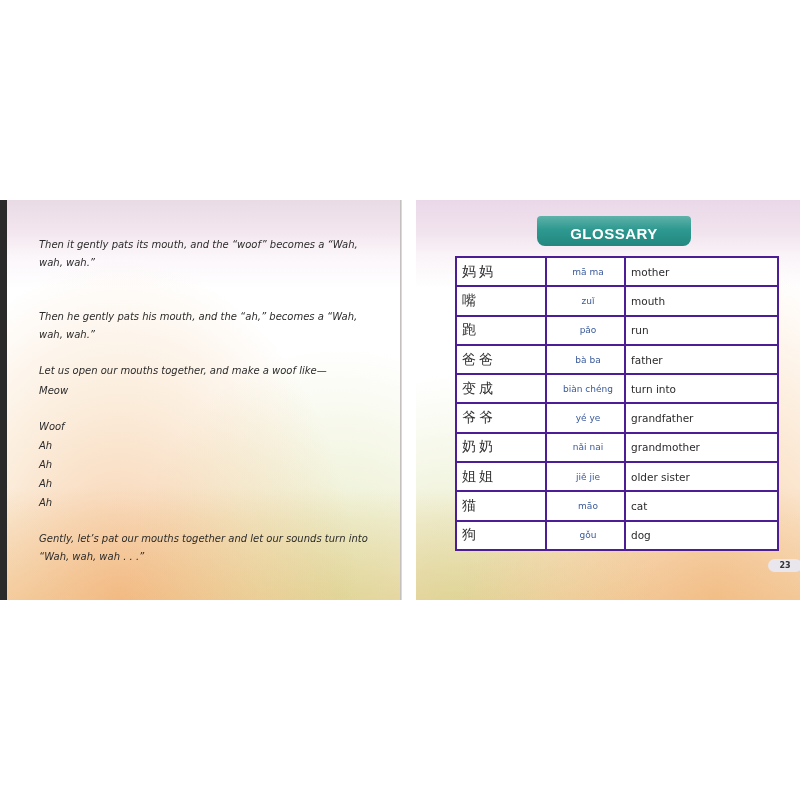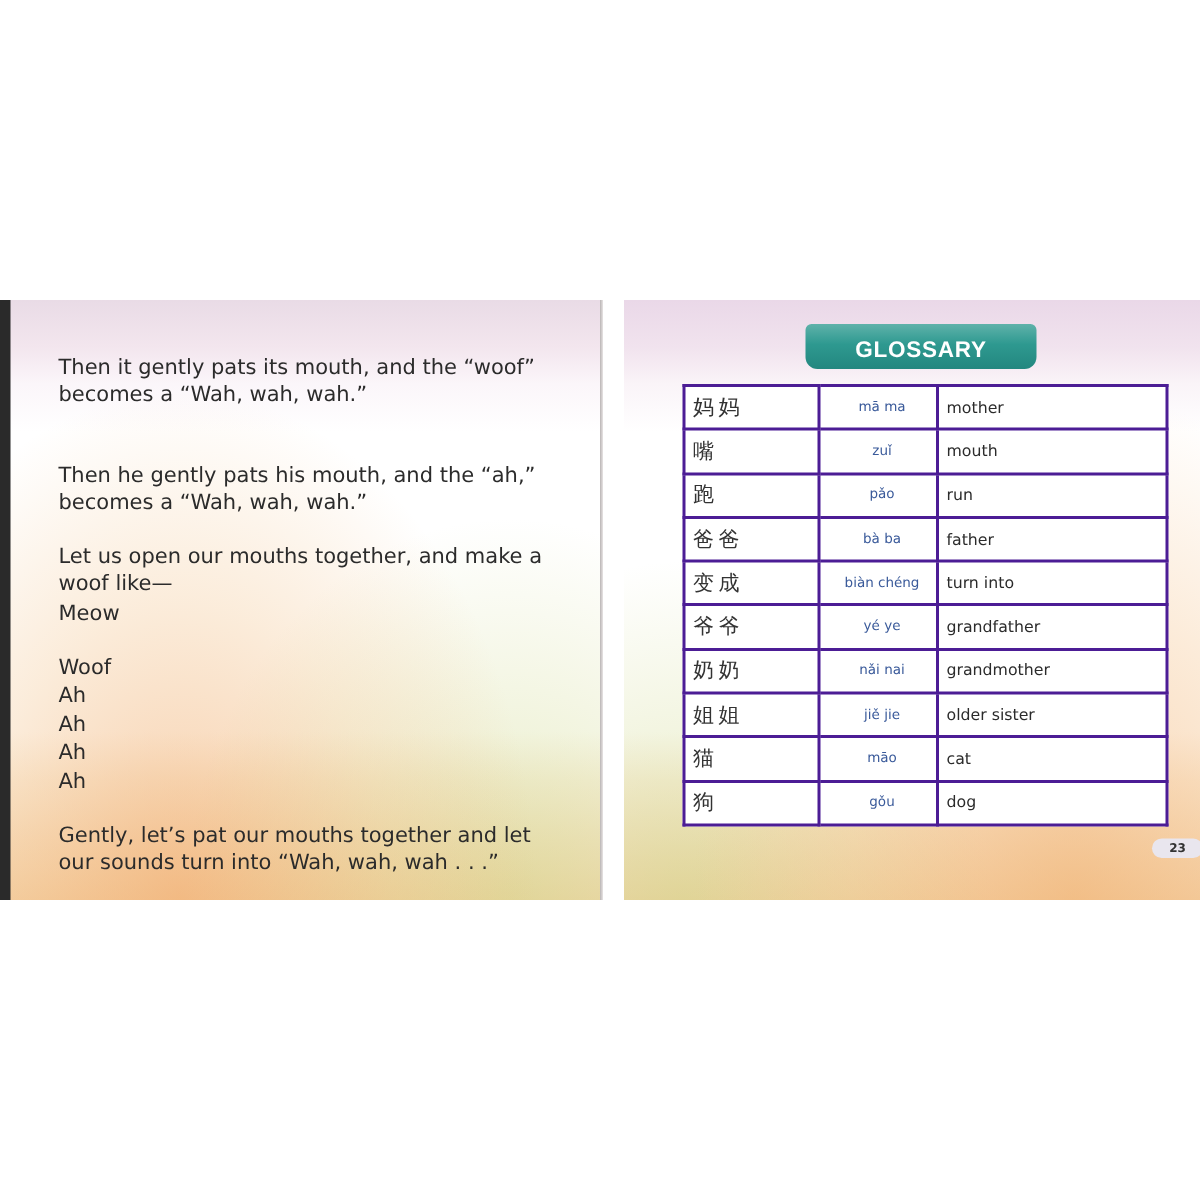--- a/index.html
+++ b/index.html
@@ -16,21 +16,21 @@
   .page-left::before { content:""; position:absolute; left:0; top:0; width:7px; height:100%; background:#2a2a2a; }
   .page-right { left:416px; width:400px;
     background:
       radial-gradient(ellipse at 75% 100%, rgba(240,170,100,0.55) 0%, rgba(245,190,130,0.3) 35%, rgba(255,255,255,0) 60%),
       radial-gradient(ellipse at 10% 100%, rgba(200,210,120,0.45) 0%, rgba(255,255,255,0) 40%),
       linear-gradient(to bottom, #ead8e8 0%, #f1e3ee 8%, #faf4f8 14%, #ffffff 22%, #ffffff 72%, #fbf1e3 80%, #f4d6b0 100%);
   }
   .gutter { position:absolute; left:400px; top:200px; width:2px; height:400px; background:linear-gradient(to right,#b9b4b4,#e8e4e4); }
 
   .story { position:absolute; left:39px; top:36px; width:340px; font-family:"DejaVu Sans", sans-serif;
-           font-size:14px; color:#2b2b2b; line-height:18px; }
+           font-size:10px; color:#2b2b2b; line-height:18px;font-style:italic; }
   .story p { margin:0; }
   .gap { height:18px; }
   .gap-sm { height:2px; }
 
   .page-num { position:absolute; width:34px; height:13px; border-radius:3px; background:#e9e6ee;
               font-size:8px; font-weight:bold; color:#333; text-align:center; line-height:13px; }
   .pn-left { left:33px; top:368px;margin-top:40px; }
   .pn-right { left:352px; top:359px; border-radius:7px; }
 
   .glossary-title { position:absolute; left:121px; top:16px; width:154px; height:30px;

